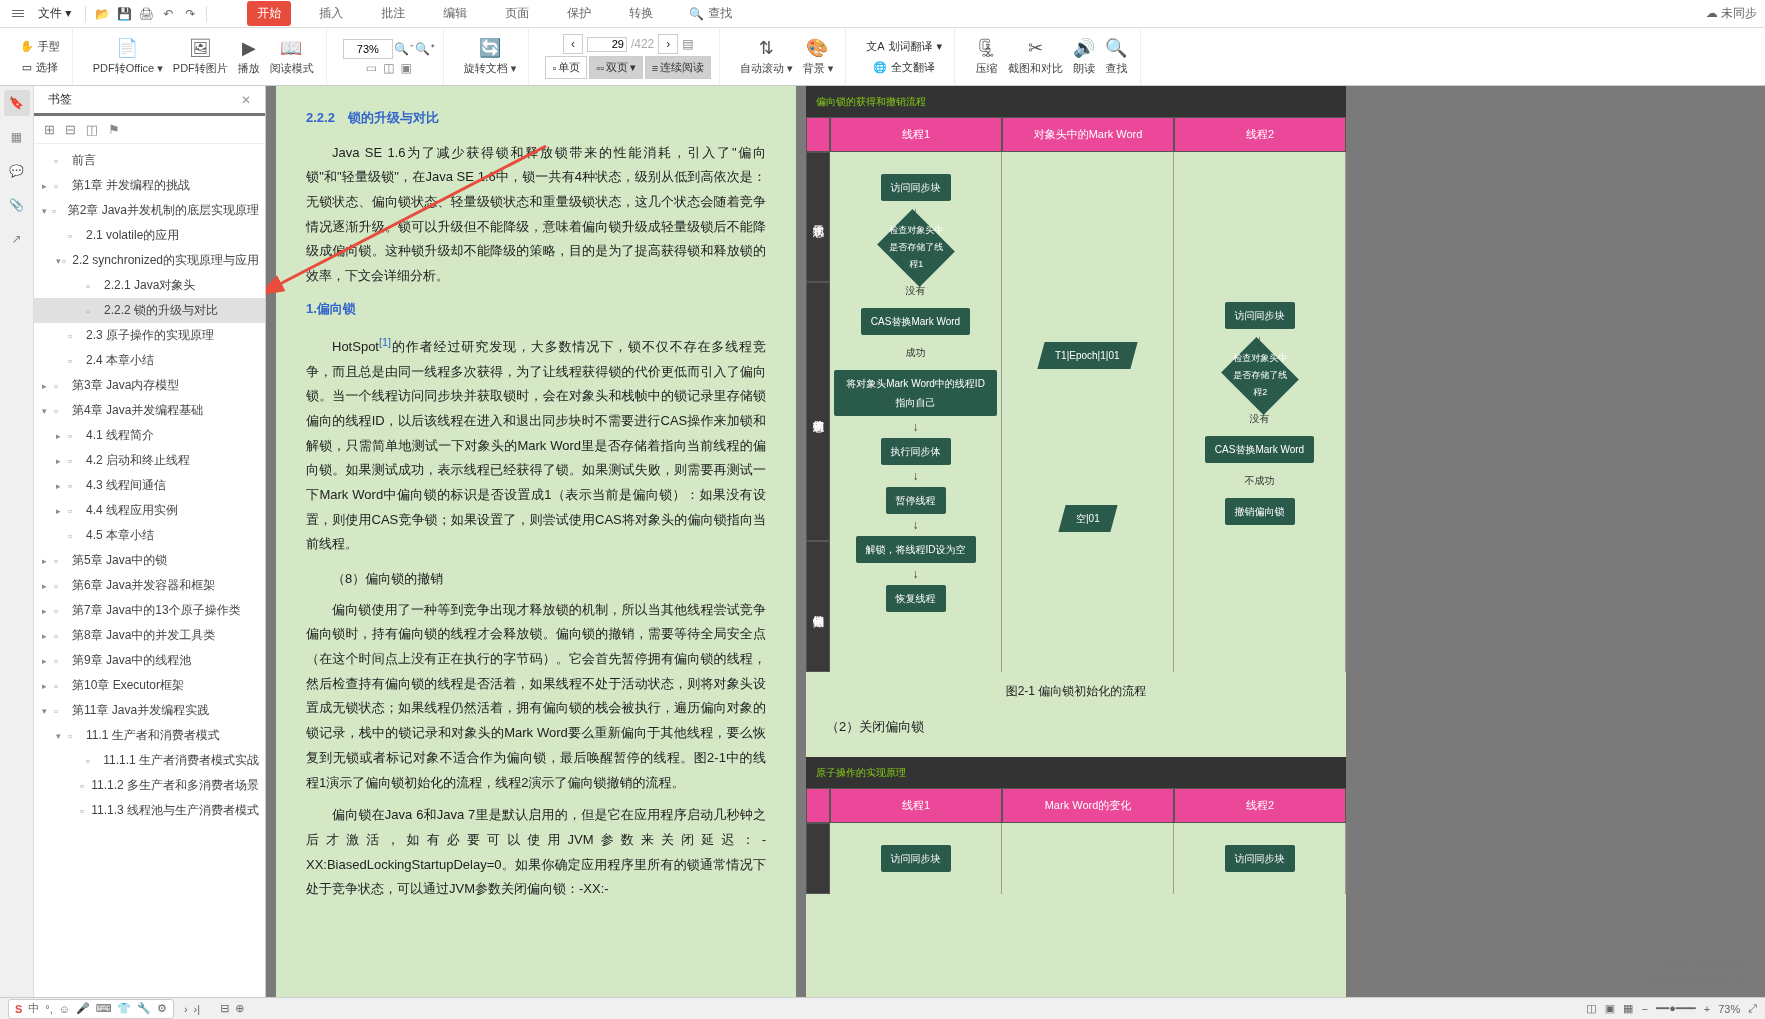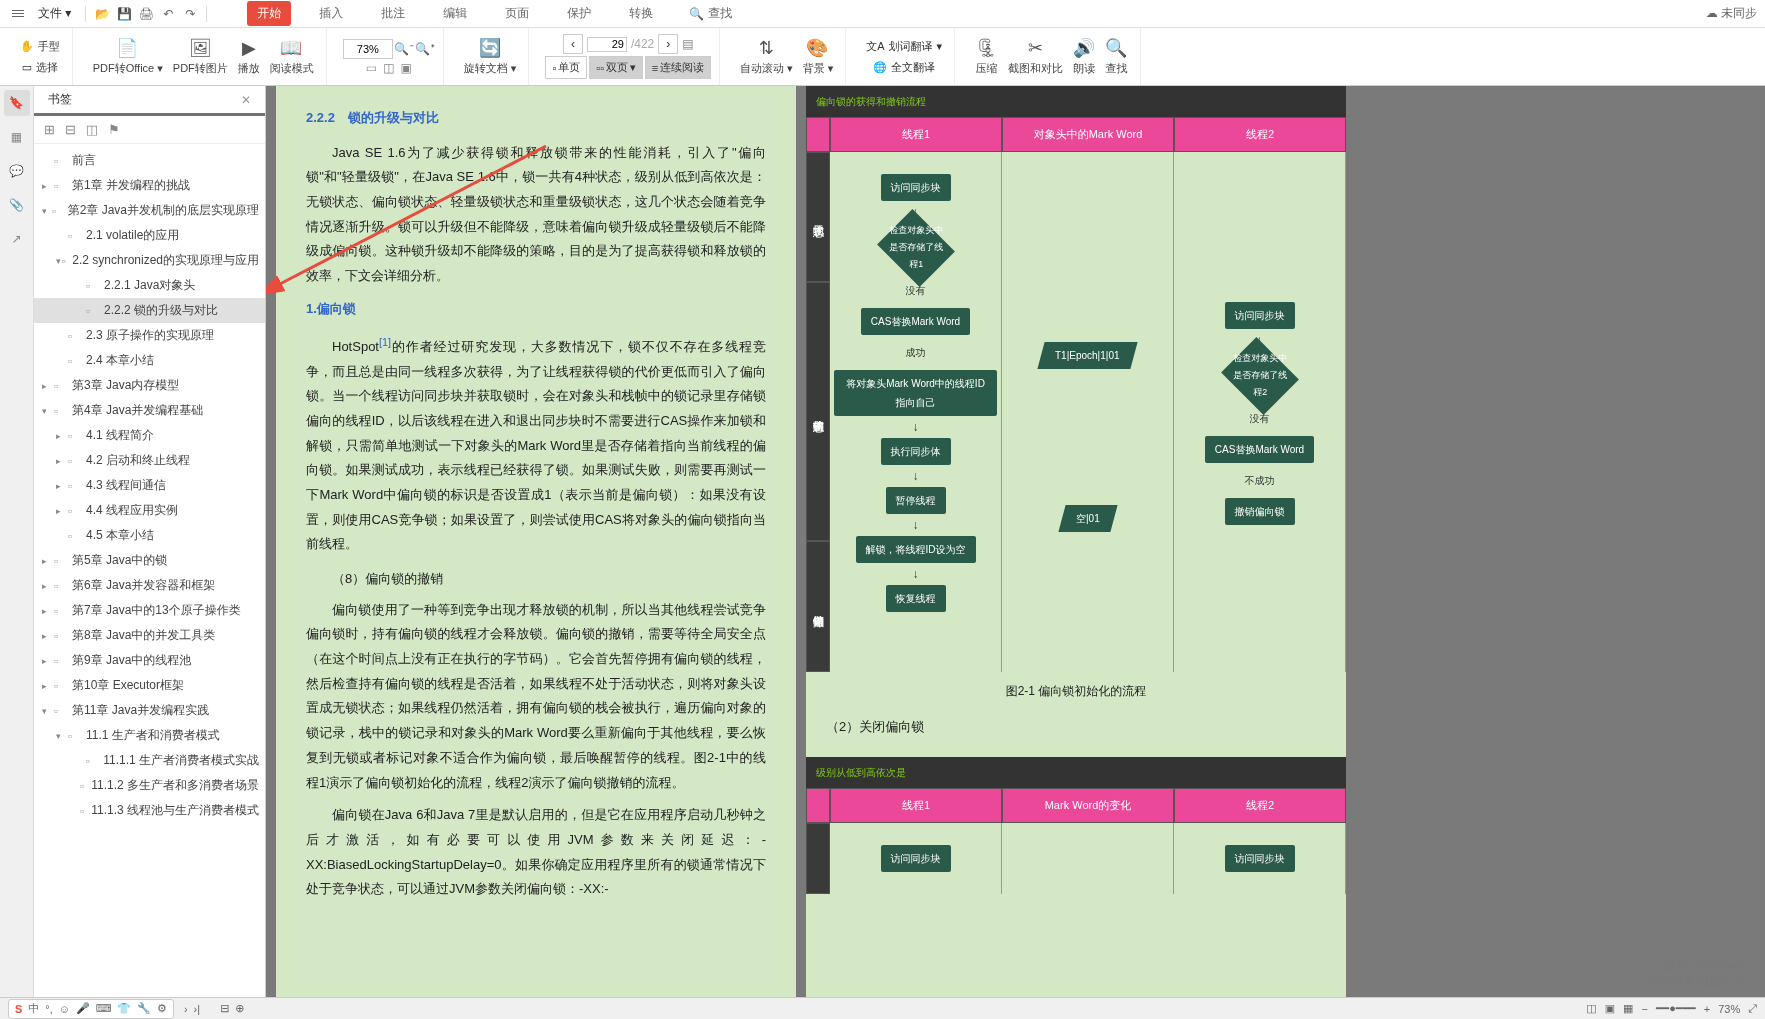--- a/index.html
+++ b/index.html
@@ -450,21 +450,21 @@
             </div>
           <div class="flow-label">没有</div>
           <div class="flow-box">CAS替换Mark Word</div>
           <div class="flow-label">不成功</div>
           <div class="flow-box">撤销偏向锁</div>
         </div>
       </div>
       <div class="fig-caption">图2-1 偏向锁初始化的流程</div>
       <div style="padding:4px 20px">（2）关闭偏向锁</div>
       <div style="height:14px"></div>
-      <div class="flow-header">级别从低到高依次是</div>
+      <div class="flow-header">原子操作的实现原理</div>
       <div class="flow-cols">
         <div class="flow-col-h"></div>
         <div class="flow-col-h">线程1</div>
         <div class="flow-col-h">Mark Word的变化</div>
         <div class="flow-col-h">线程2</div>
       </div>
       <div class="flow-body" style="min-height:30px">
         <div class="flow-side"></div>
         <div class="flow-lane">
             <div class="flow-box">访问同步块</div>

